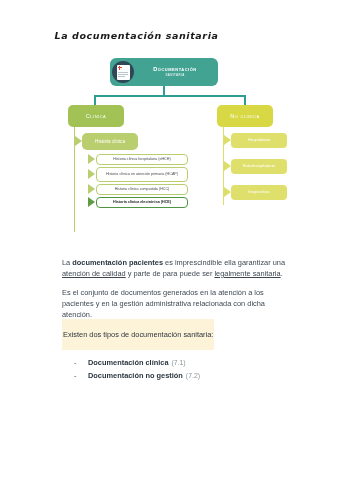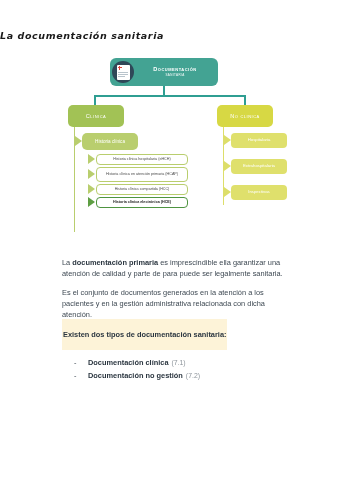--- a/index.html
+++ b/index.html
@@ -19,21 +19,21 @@
     inset: 0;
     background: #ffffff;
   }
 
   
   .doc-title {
     position: absolute;
     top: 30px;
     left: 0;
     width: 273px;
-    text-align: left;
+    text-align: center;
     font-family: "DejaVu Sans", sans-serif;
     font-style: italic;
     font-weight: 700;
     font-size: 9.5px;
     letter-spacing: 0.6px;
     color: #1a1a1a;
   }
 
   
   .diagram {
@@ -222,25 +222,25 @@
     position: absolute;
     left: 62px;
     top: 258px;
     width: 224px;
     color: #3d4852;
     font-size: 7.4px;
     line-height: 1.45;
   }
   .body-text p { margin: 0 0 9px 0; }
   .body-text b { font-weight: 700; color: #2b3640; }
-  .u { }
+  .u { text-decoration: underline; }
 
   .highlight {
     background: #fdf3d8;
-    font-weight: 700;
+    font-weight: 400;
     color: #2b3640;
     display: inline;
     padding: 11px 1px;
   }
 
   .bullets {
     position: absolute;
     left: 74px;
     top: 357px;
     width: 220px;
@@ -313,21 +313,21 @@
     <div class="arrow arrow-yellow" style="left:224px; top:107px;"></div>
     <div class="arrow arrow-yellow" style="left:224px; top:133px;"></div>
 
     <div class="node node-y y-1">Hospitalaria</div>
     <div class="node node-y y-2">Extrahospitalaria</div>
     <div class="node node-y y-3">Inspectivas</div>
 
   </div>
 
   <div class="body-text">
-    <p><span>La </span><b>documentación primaria</b><span> es imprescindible ella garantizar una </span><span class="u">atención de calidad</span><span> y parte de para puede ser </span><span class="u">legalmente sanitaria</span><span>.</span></p>
+    <p><span>La </span><b>documentación pacientes</b><span> es imprescindible ella garantizar una </span><span class="u">atención de calidad</span><span> y parte de para puede ser </span><span class="u">legalmente sanitaria</span><span>.</span></p>
 
     <p>Es el conjunto de documentos generados en la atención a los pacientes y en la gestión administrativa relacionada con dicha atención.</p>
 
     <p><span class="highlight">Existen dos tipos de documentación sanitaria:</span></p>
   </div>
 
   <div class="bullets">
     <div class="bullet-row">
       <span class="dash">-</span>
       <span><span class="bullet-label">Documentación clínica</span><span class="bullet-ref">(7.1)</span></span>

